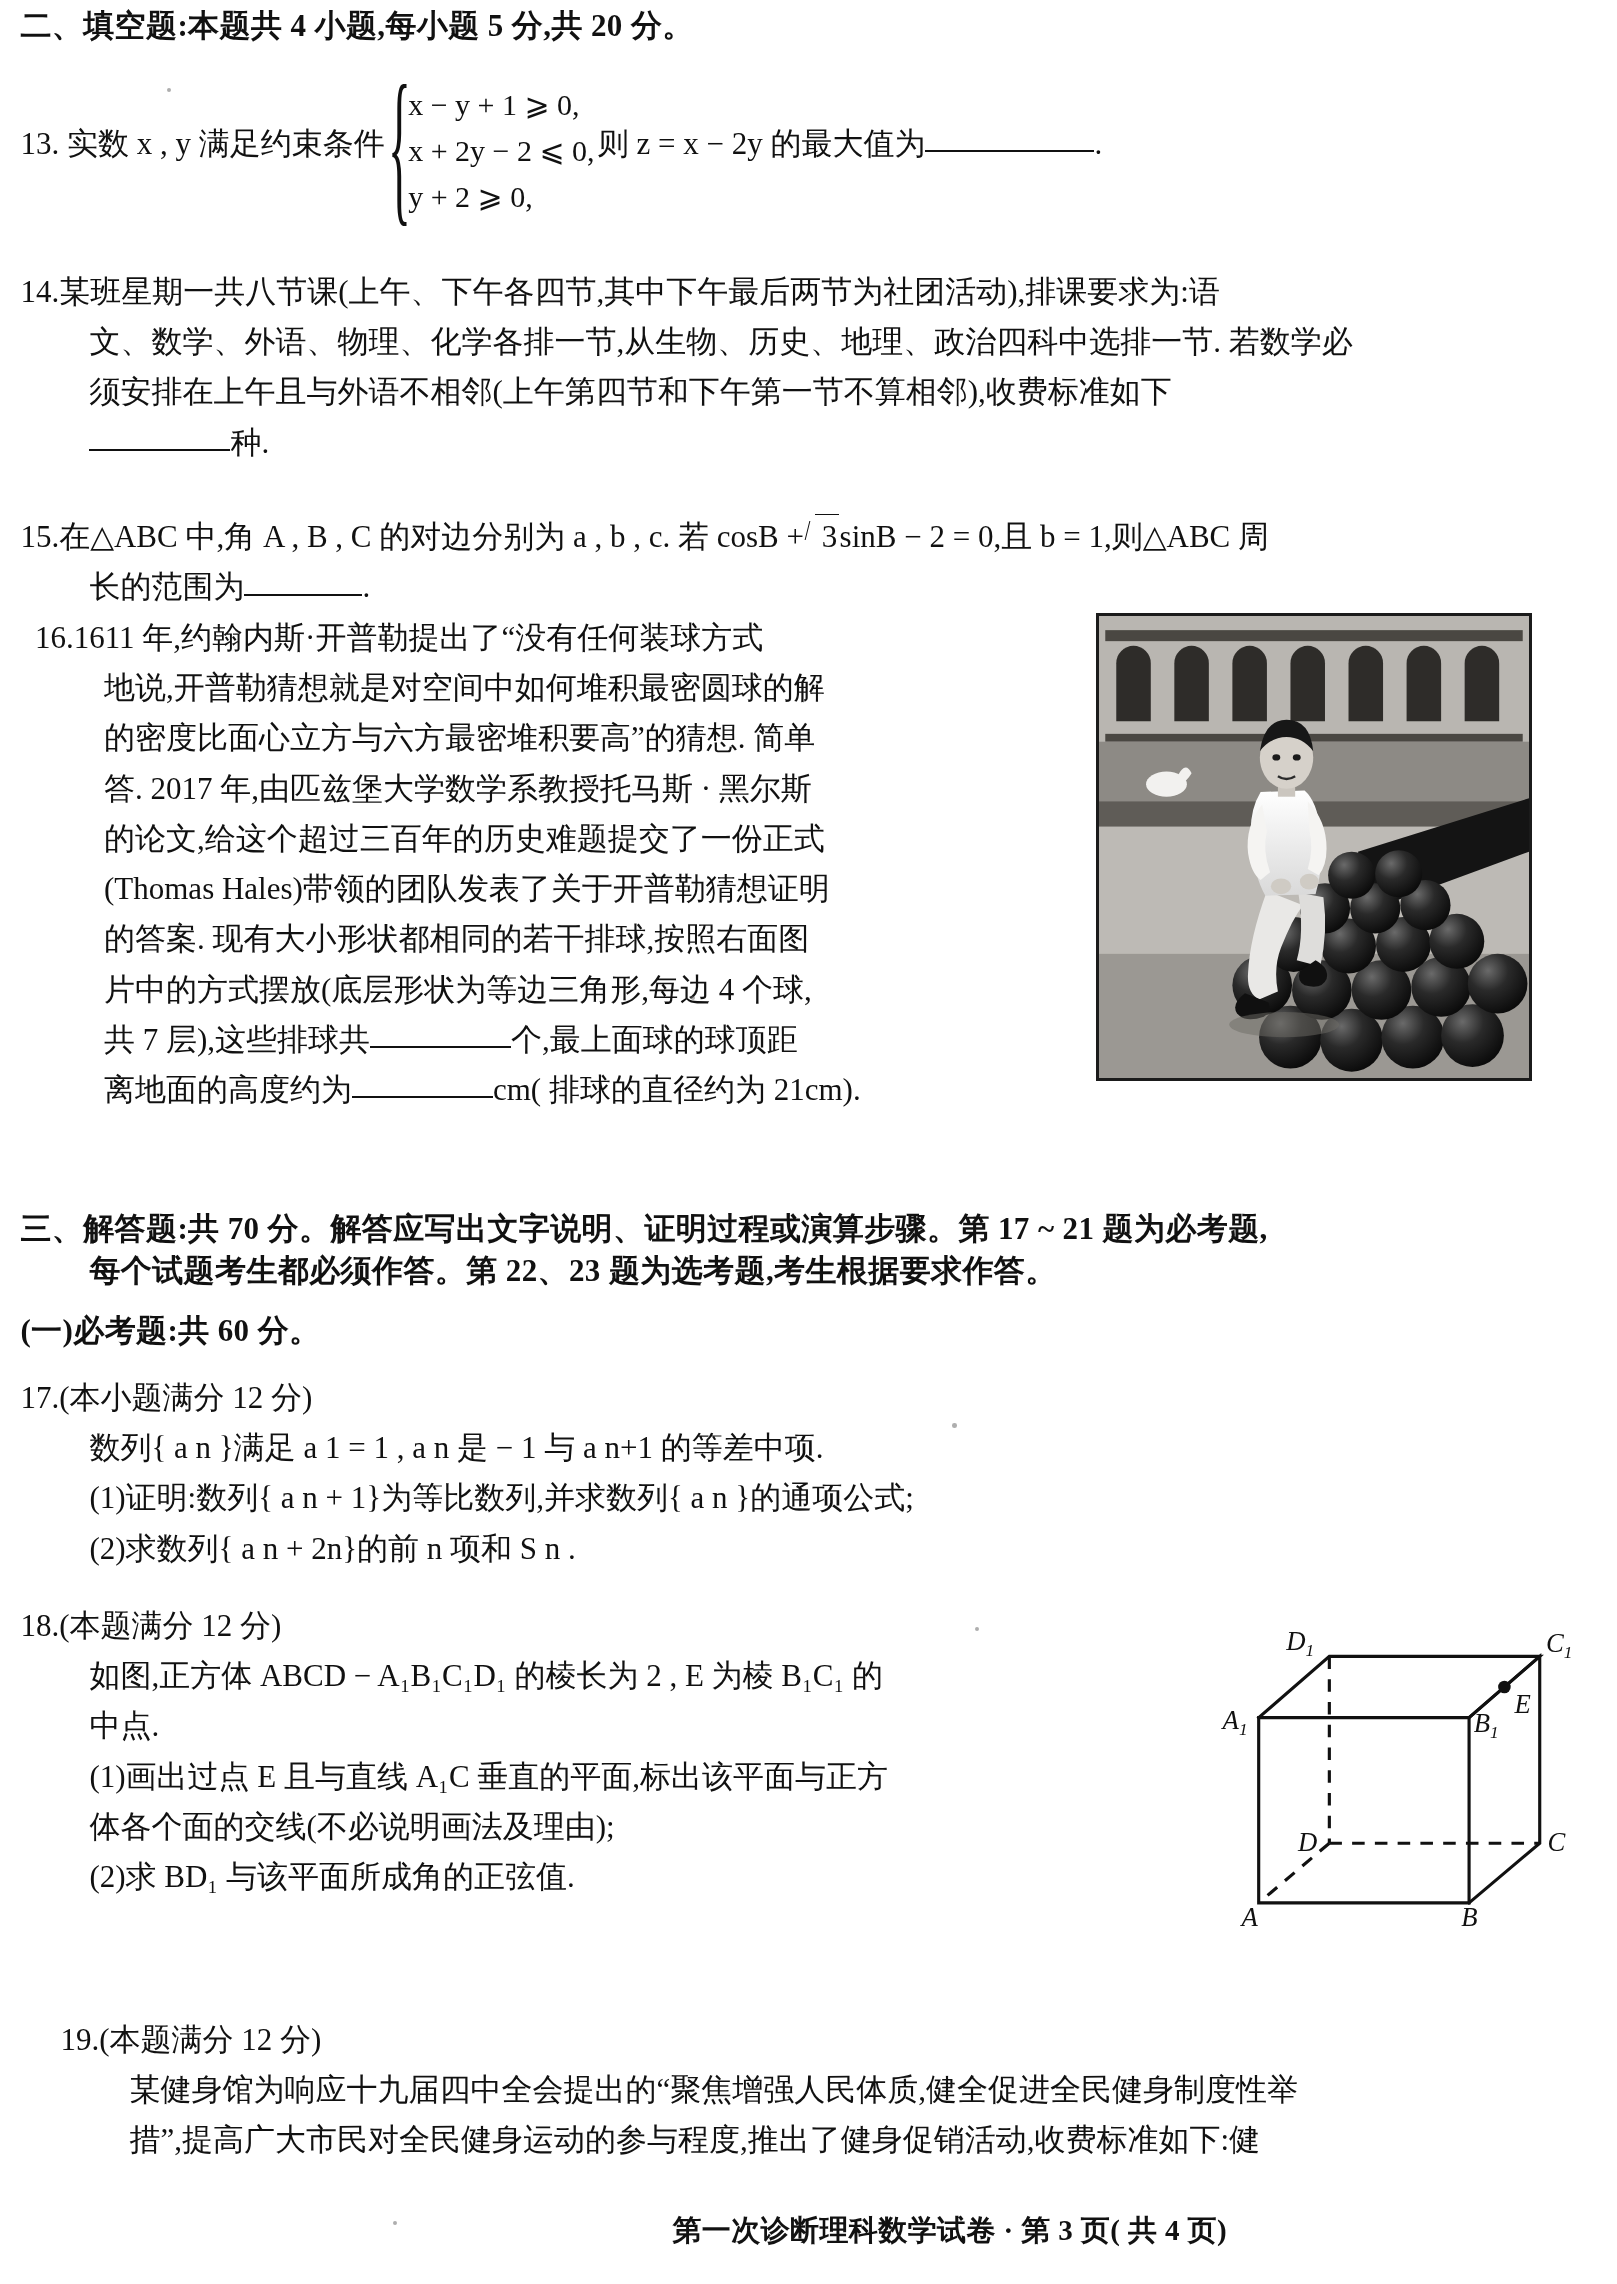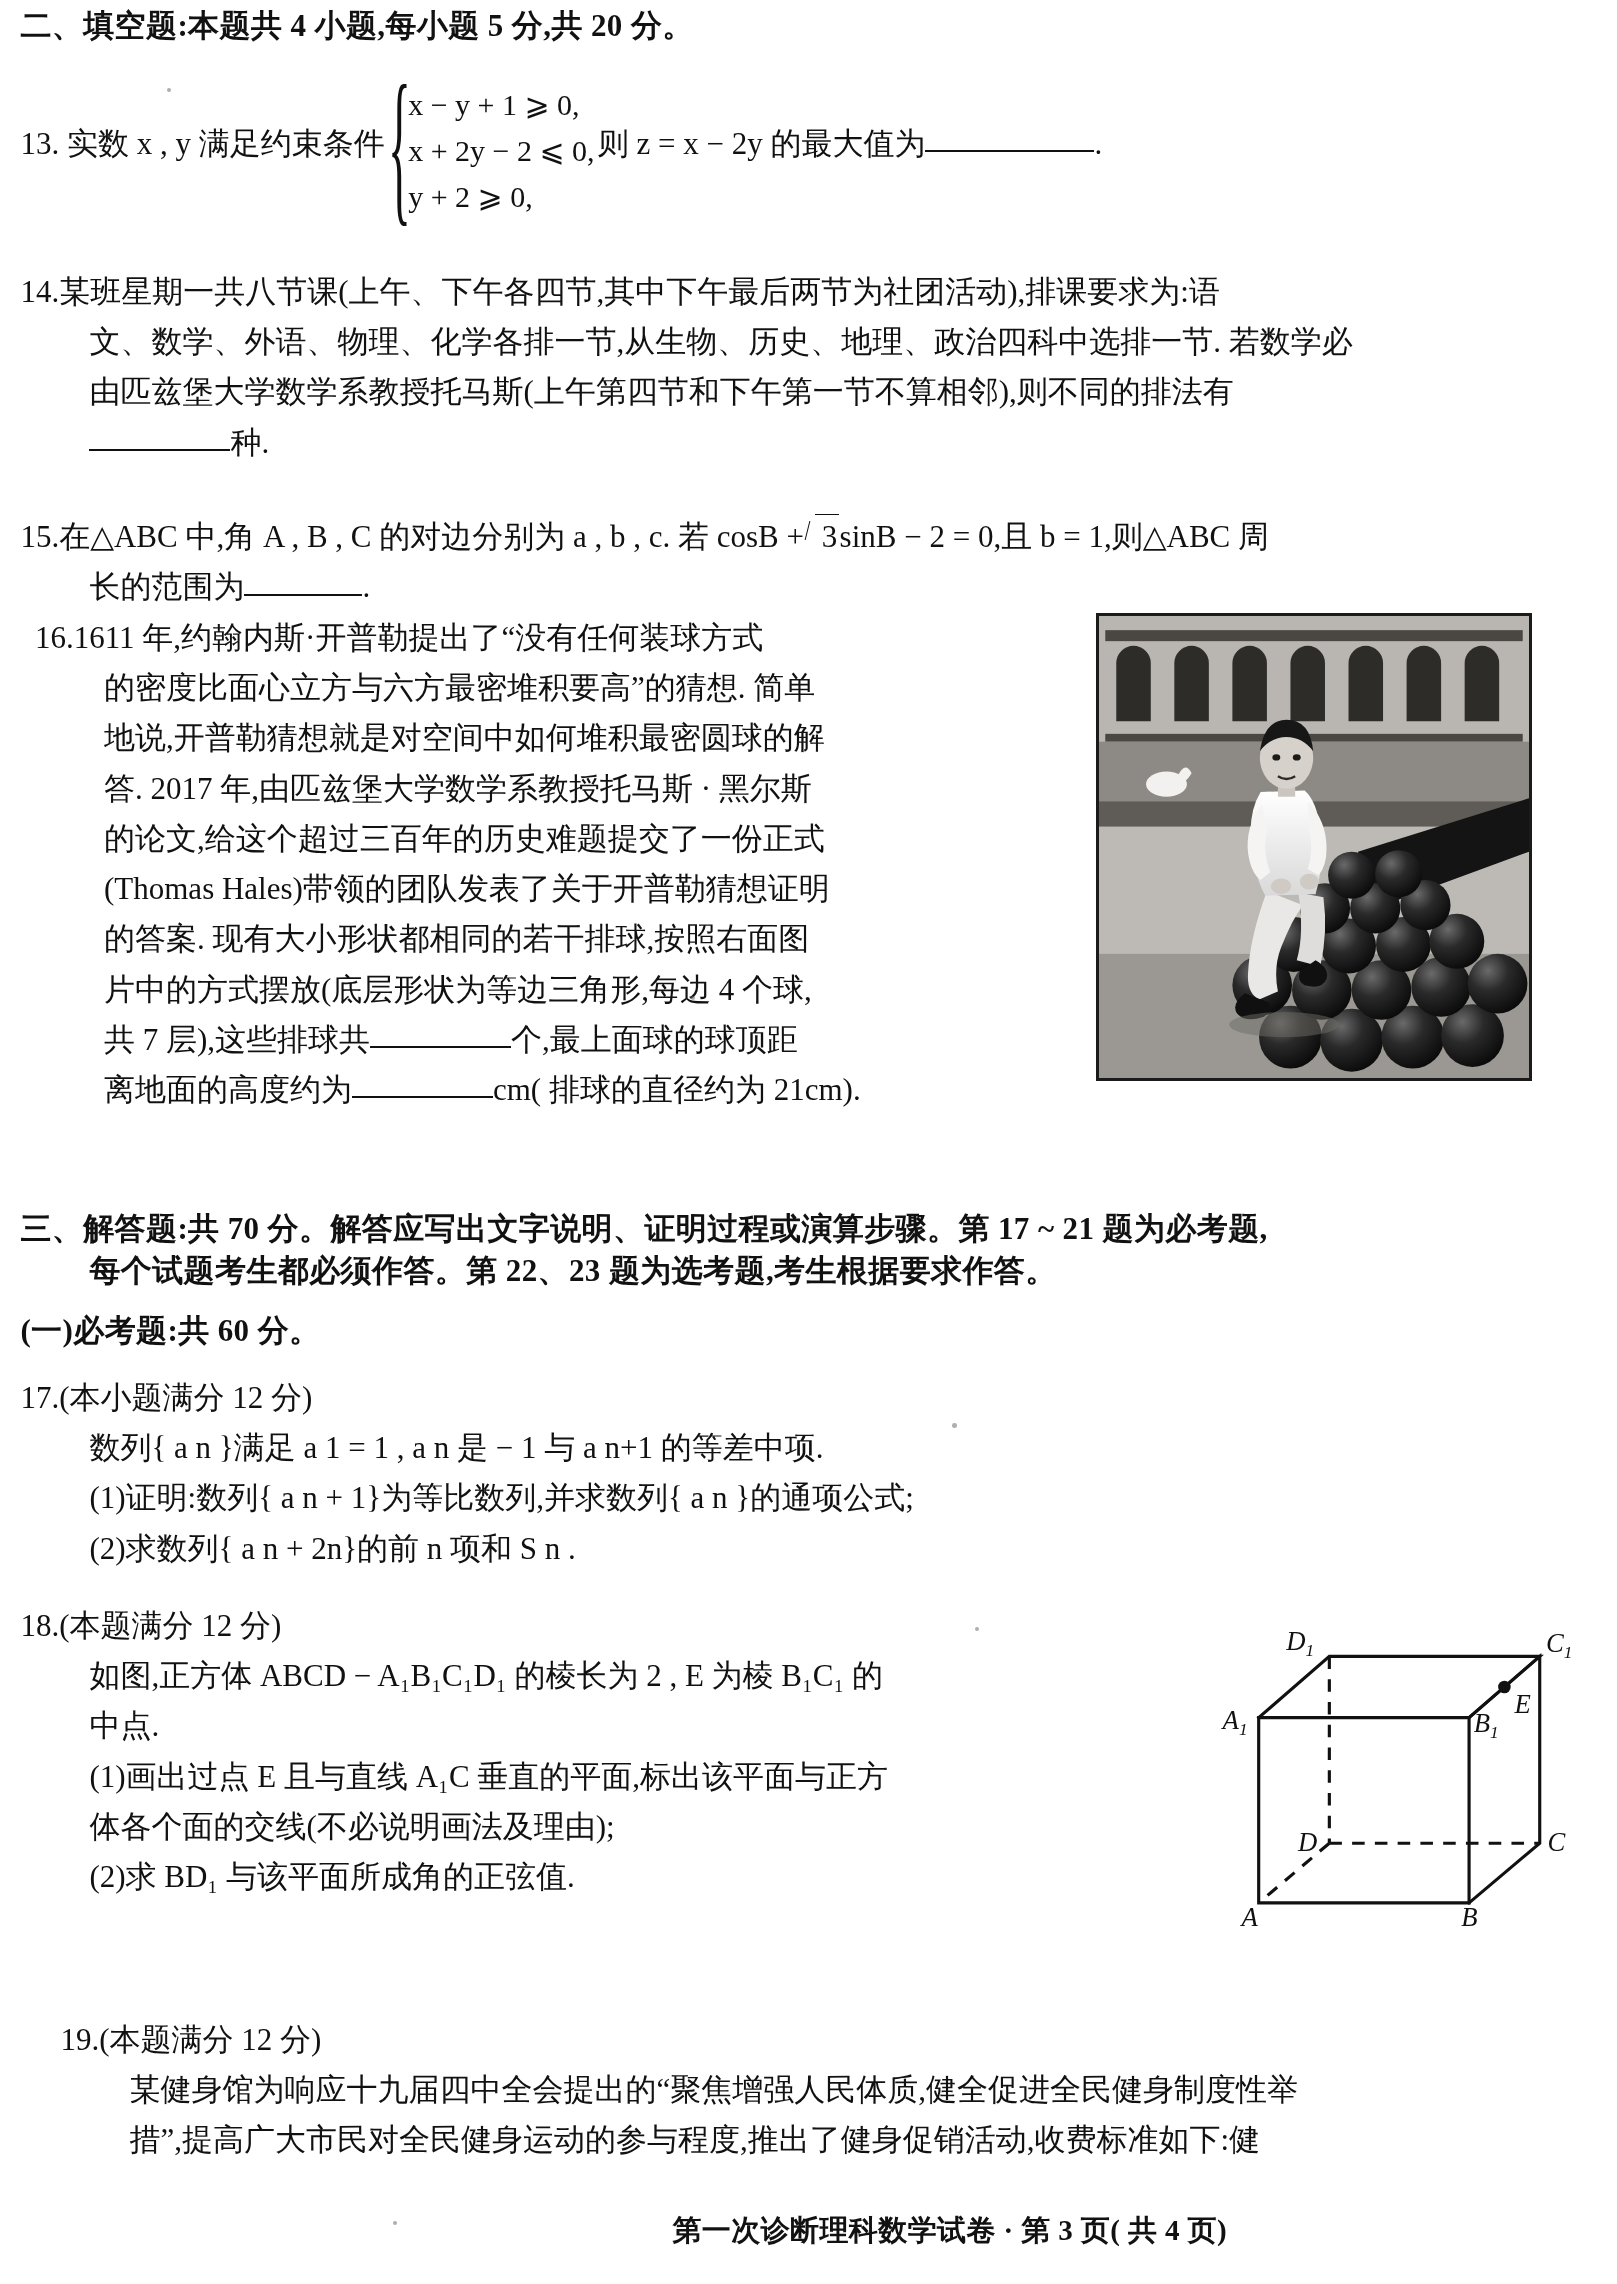--- a/index.html
+++ b/index.html
@@ -173,33 +173,33 @@
           <div>x − y + 1 ⩾ 0,</div>
           <div>x + 2y − 2 ⩽ 0,</div>
           <div>y + 2 ⩾ 0,</div>
         </span>
       </span><span>则 z = x − 2y 的最大值为</span><span class="blank blank-lg"></span><span>.</span>
   </div>
 
   <div class="q" style="position:absolute; left:20.4px; top:267px; width:1579px;">
     <span class="q-num">14.</span><span>某班星期一共八节课(上午、下午各四节,其中下午最后两节为社团活动),排课要求为:语</span>
     <span class="indent">文、数学、外语、物理、化学各排一节,从生物、历史、地理、政治四科中选排一节. 若数学必</span>
-    <span class="indent">由匹兹堡大学数学系教授托马斯(上午第四节和下午第一节不算相邻),则不同的排法有</span>
+    <span class="indent">须安排在上午且与外语不相邻(上午第四节和下午第一节不算相邻),收费标准如下</span>
     <span class="indent"><span class="blank blank-md"></span><span>种.</span></span>
   </div>
 
   <div class="q" style="position:absolute; left:20.4px; top:512px; width:1579px;">
     <span class="q-num">15.</span><span>在△ABC 中,角 A , B , C 的对边分别为 a , b , c. 若 cosB +</span><span class="sqrt"><span>3</span></span><span>sinB − 2 = 0,且 b = 1,则△ABC 周</span>
     <span class="indent"><span>长的范围为</span><span class="blank blank-sm"></span><span>.</span></span>
   </div>
 
   <div class="q" style="position:absolute; left:35px; top:613px; width:1045px;">
     <span class="q-num">16.</span><span>1611 年,约翰内斯·开普勒提出了“没有任何装球方式</span>
+    <span class="indent">地说,开普勒猜想就是对空间中如何堆积最密圆球的解</span>
     <span class="indent">的密度比面心立方与六方最密堆积要高”的猜想. 简单</span>
-    <span class="indent">地说,开普勒猜想就是对空间中如何堆积最密圆球的解</span>
     <span class="indent">答. 2017 年,由匹兹堡大学数学系教授托马斯 · 黑尔斯</span>
     <span class="indent">的论文,给这个超过三百年的历史难题提交了一份正式</span>
     <span class="indent">(Thomas Hales)带领的团队发表了关于开普勒猜想证明</span>
     <span class="indent">的答案. 现有大小形状都相同的若干排球,按照右面图</span>
     <span class="indent">片中的方式摆放(底层形状为等边三角形,每边 4 个球,</span>
     <span class="indent"><span>共 7 层),这些排球共</span><span class="blank blank-md"></span><span>个,最上面球的球顶距</span></span>
     <span class="indent"><span>离地面的高度约为</span><span class="blank blank-md"></span><span>cm( 排球的直径约为 21cm).</span></span>
   </div>
 
   <div class="photo-wrap">

